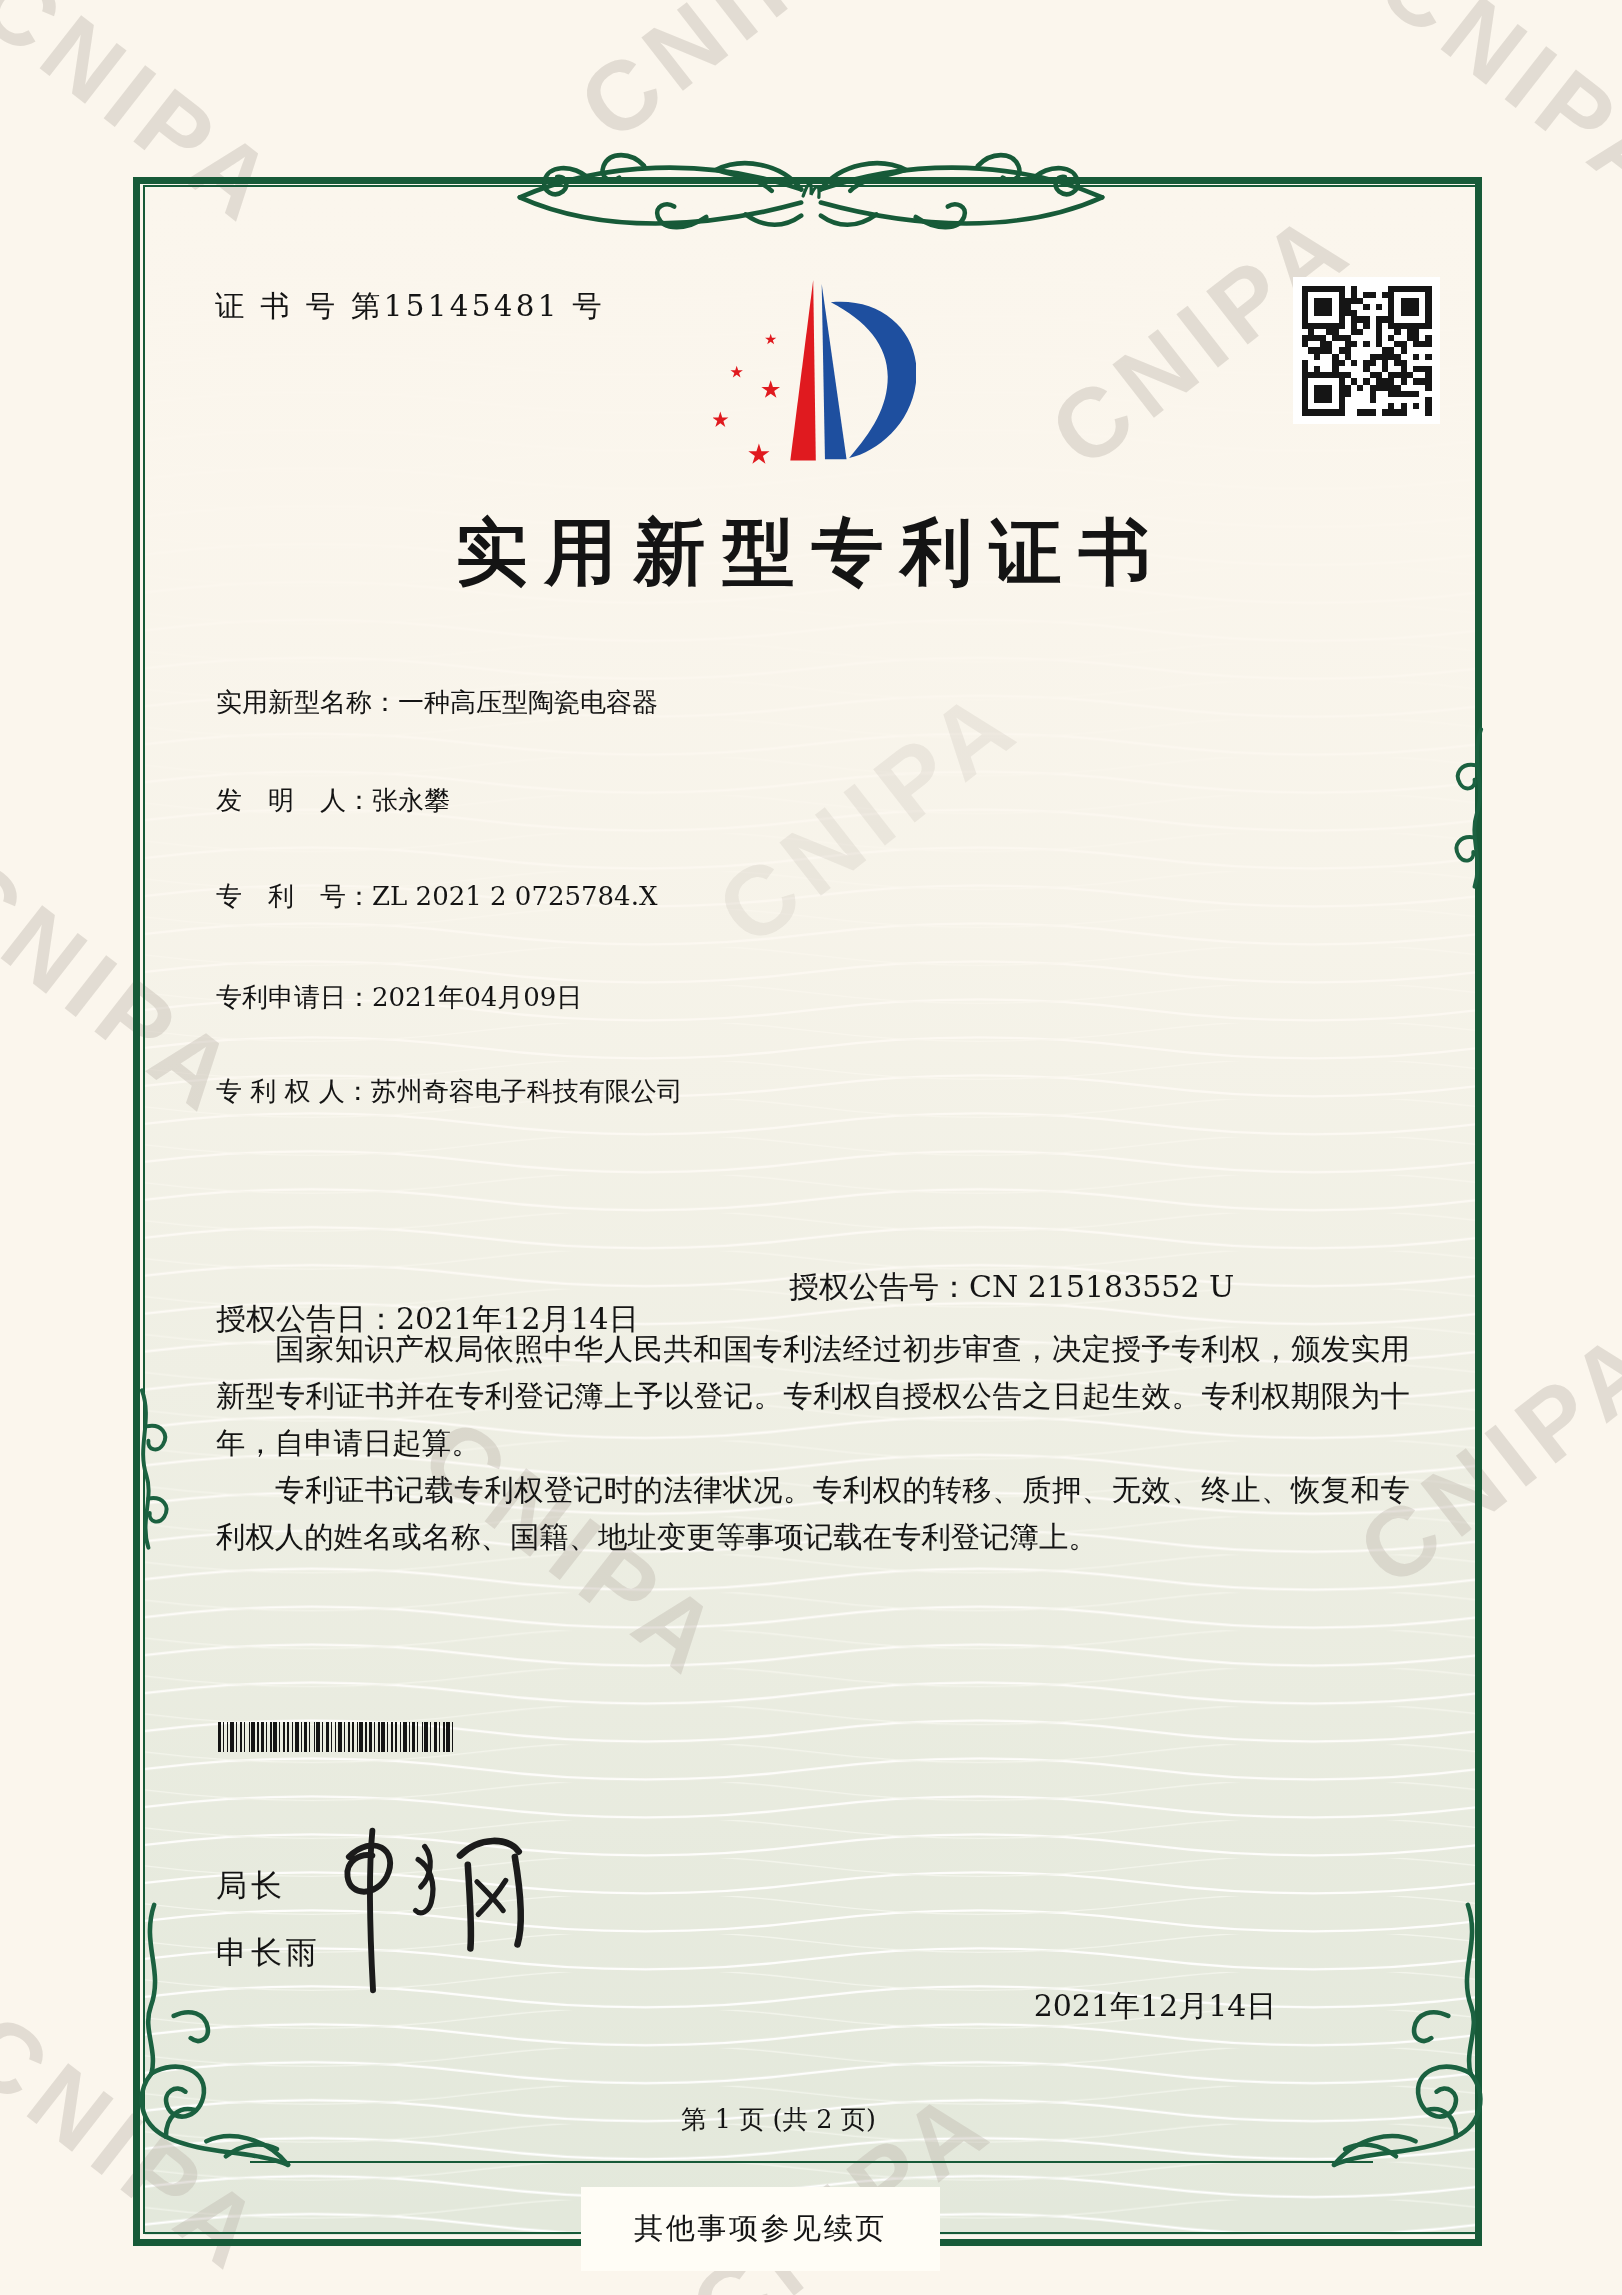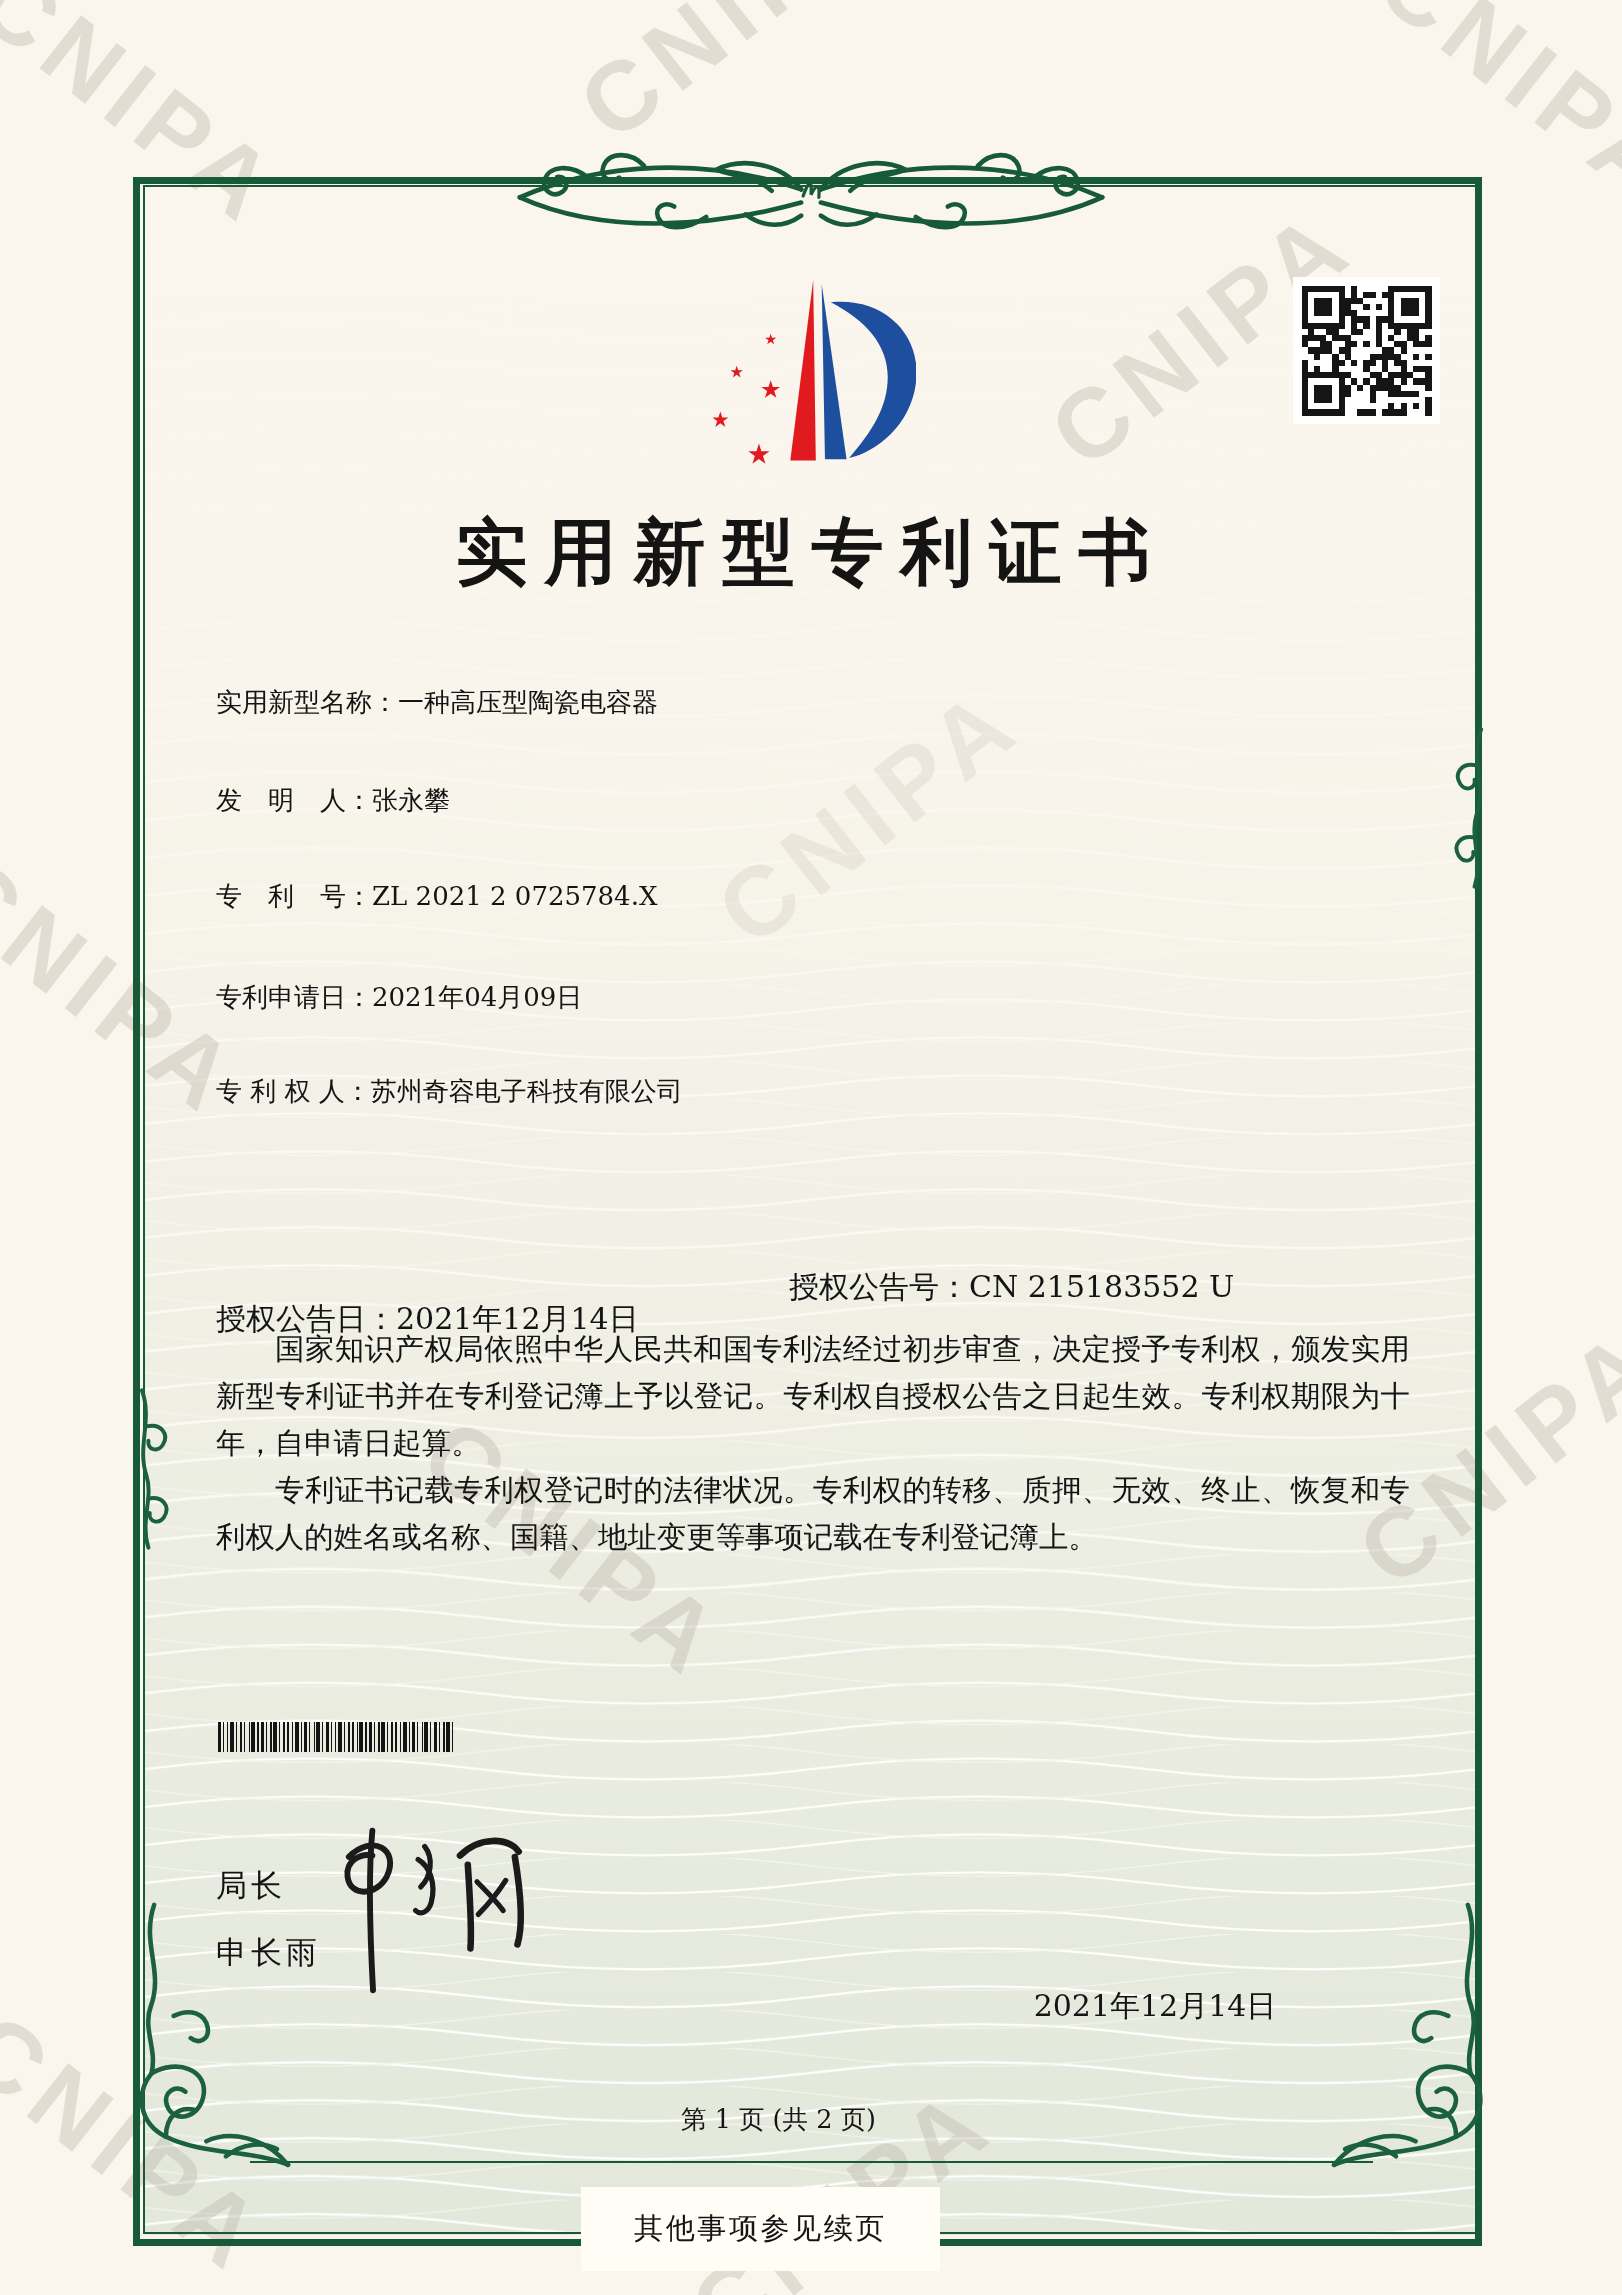--- a/index.html
+++ b/index.html
@@ -154,20 +154,21 @@
   <svg class="ornament corner-right" style="left:1447px;top:726px" width="46" height="164" viewBox="0 0 70 250">
     <g fill="none" stroke="#1b6140" stroke-width="6" stroke-linecap="round">
       <path d="M18 5 C35 50 10 90 25 135 C36 168 15 205 28 245"></path>
       <path d="M25 60 C48 55 60 72 50 88 C42 100 26 96 28 82"></path>
       <path d="M28 170 C50 166 62 182 52 198 C44 210 28 206 30 192"></path>
     </g>
   </svg>
 
   <div class="content">
 
+    <div class="cert-no">证 书 号 第15145481 号</div>
 
     <svg class="emblem" width="203" height="206" viewBox="0 0 310 315">
       <path d="M153 20 L157 296 L118 296 Z" fill="#e01a1f"></path>
       <path d="M166 26 L204 294 L171 294 Z" fill="#1e4f9f"></path>
       <path d="M180 54 C262 46 320 104 310 178 C302 240 252 282 208 292 C243 252 267 214 267 168 C267 120 234 82 180 54 Z" fill="#1e4f9f"></path>
       <g fill="#e01a1f">
         <polygon points="88,102 90,108.2 96.6,108.2 91.3,112.1 93.3,118.3 88,114.4 82.7,118.3 84.7,112.1 79.4,108.2 86,108.2"></polygon>
         <polygon points="36,151 38.3,157.9 45.5,157.9 39.6,162.2 41.9,169.1 36,164.8 30.1,169.1 32.4,162.2 26.5,157.9 33.8,157.9"></polygon>
         <polygon points="88,173 91.4,183.4 102.3,183.4 93.4,189.8 96.8,200.1 88,193.7 79.2,200.1 82.6,189.8 73.7,183.4 84.6,183.4"></polygon>
         <polygon points="11,221 13.9,230 23.4,230 15.7,235.5 18.6,244.5 11,239 3.4,244.5 6.3,235.5 -1.4,230 8.1,230"></polygon>

